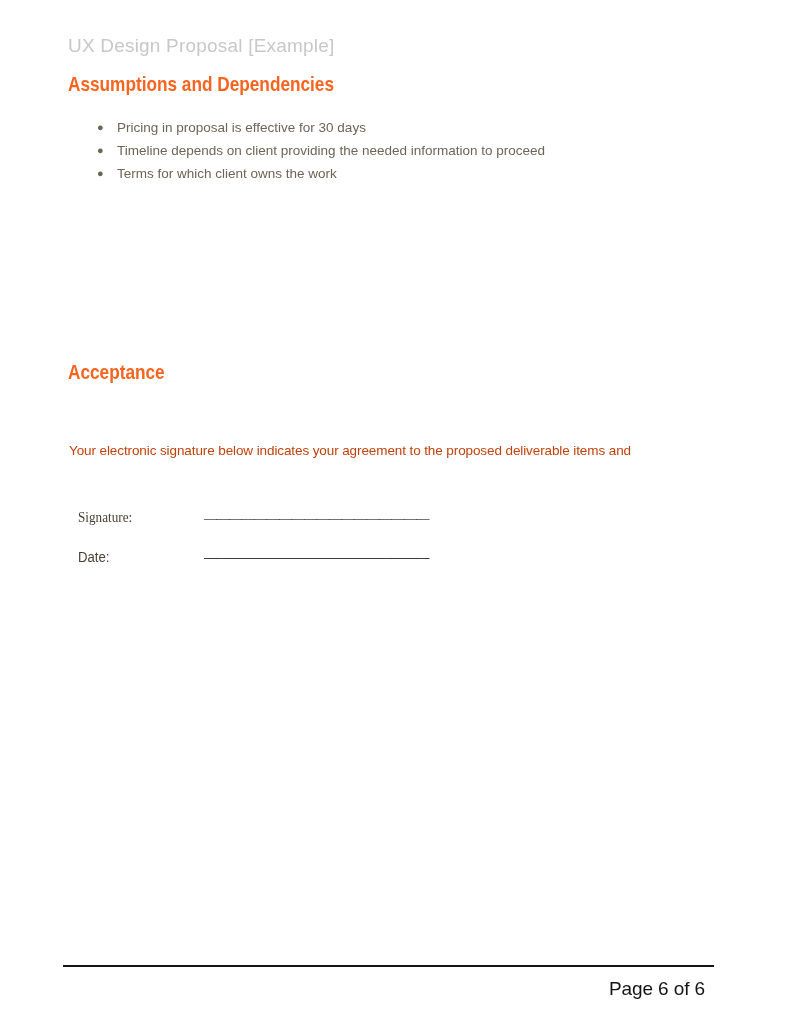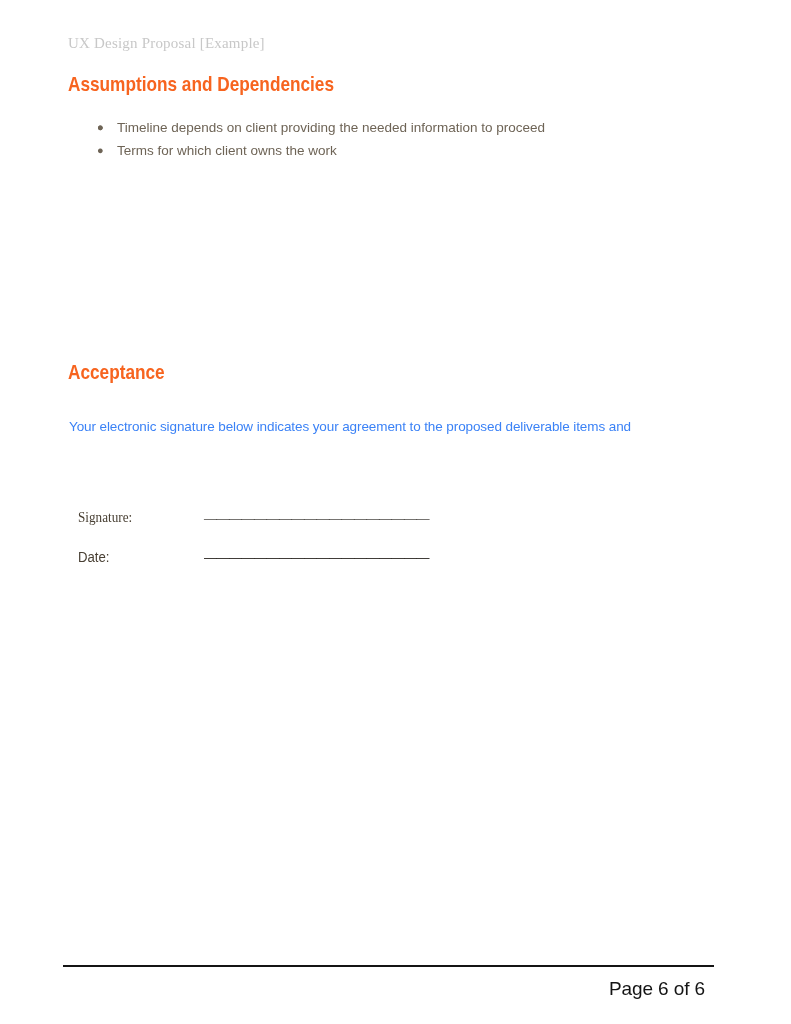--- a/index.html
+++ b/index.html
@@ -14,22 +14,22 @@
     background: #ffffff;
     overflow: hidden;
     font-family: "Liberation Sans", sans-serif;
   }
 
   
   .running-header {
     position: absolute;
     left: 68px;
     top: 35px;
-    font-family: Liberation Serif, serif;
-    font-size: 15px;
+    font-family: Liberation Sans, sans-serif;
+    font-size: 19px;
     color: #c8c8c8;
     letter-spacing: 0.2px;
   }
 
   
   .section-heading {
     position: absolute;
     left: 68px;
     font-family: "Liberation Sans", sans-serif;
     font-size: 21px;
@@ -65,24 +65,24 @@
     top: 0;
     font-size: 11px;
     line-height: 23px;
     color: #6e6456;
   }
 
   
   .body-paragraph {
     position: absolute;
     left: 69px;
-    top: 417px;
+    top: 441px;
     font-size: 13.5px;
     line-height: 20px;
-    color: #3b82f6;
+    color: #c2410c;
     letter-spacing: -0.1px;
   }
 
   
   .sig-row {
     position: absolute;
     left: 78px;
     width: 600px;
     height: 24px;
   }
@@ -133,20 +133,21 @@
 
 <div class="page">
 
   <div class="running-header">UX Design Proposal [Example]</div>
 
   <div class="section-heading heading-assumptions">Assumptions and Dependencies</div>
 
   <ul class="bullet-list">
     <li>
       <span class="bullet-dot">●</span>
+      <span>Pricing in proposal is effective for 30 days</span>
     </li>
     <li>
       <span class="bullet-dot">●</span>
       <span>Timeline depends on client providing the needed information to proceed</span>
     </li>
     <li>
       <span class="bullet-dot">●</span>
       <span>Terms for which client owns the work</span>
     </li>
   </ul>

